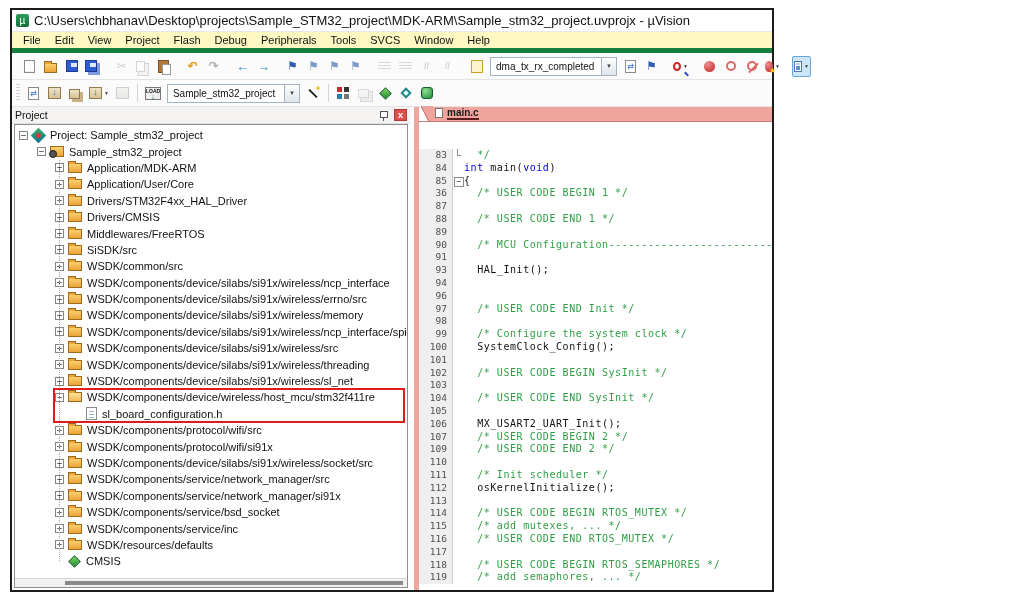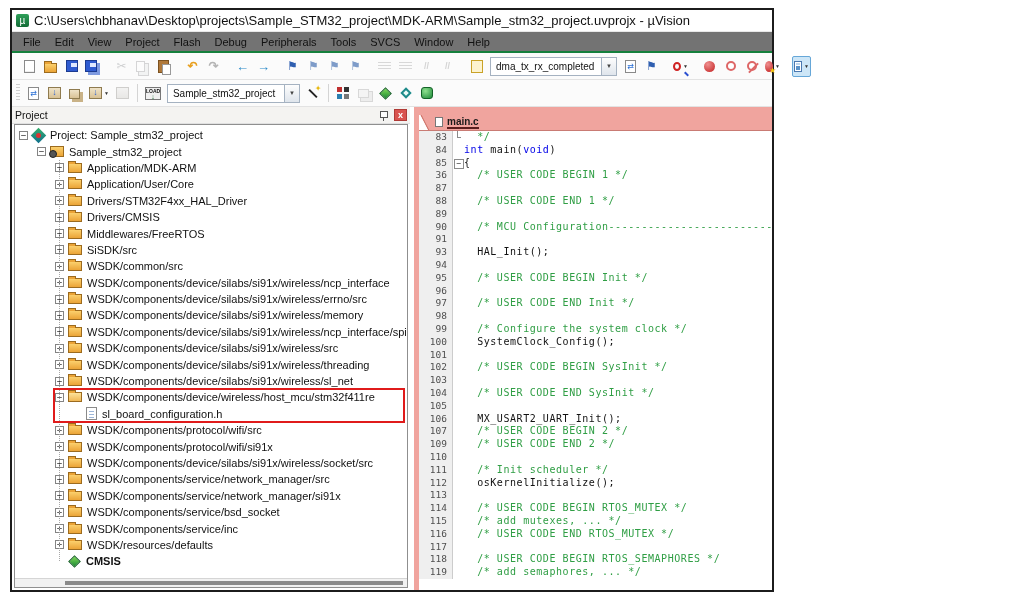--- a/index.html
+++ b/index.html
@@ -10,22 +10,22 @@
     border:2px solid #1c1c1c; background:#fff; display:flex; flex-direction:column; }
 
   
   .titlebar { height:22px; display:flex; align-items:center; padding:0 4px; background:#fff;
     border-bottom:1px solid #e8e8e8; flex:0 0 auto; }
   .appicon { width:13px; height:13px; background:linear-gradient(#2fa05a,#136b36); color:#fff;
     font-size:10px; line-height:13px; text-align:center; margin-right:5px; border-radius:2px; flex:0 0 auto;}
   .title { font-size:13px; color:#111; white-space:nowrap; overflow:hidden; }
 
   
-  .menubar { height:21px; display:flex; align-items:center; padding:0 4px; background:#737373;
-    border-bottom:2px solid #15803d; flex:0 0 auto; }
+  .menubar { height:21px; display:flex; align-items:center; padding:0 4px; background:#fef9c3;
+    border-bottom:5px solid #15803d; flex:0 0 auto; }
   .menu-item { font-size:11px; color:#111; padding:2px 7px; cursor:default; }
 
   
   .toolbar { height:27px; display:flex; align-items:center; padding:0 3px; background:#fbfbfb;
     border-bottom:1px solid #e3e3e3; flex:0 0 auto; }
   .hdl { width:4px; height:18px; margin:0 3px 0 1px;
     background:repeating-linear-gradient(#cfcfcf 0 1px, transparent 1px 3px); }
   .sep { width:1px; height:18px; background:#d4d4d4; margin:0 4px; }
   .tbtn { display:inline-flex; align-items:center; justify-content:center; height:21px;
     min-width:19px; padding:0 1px; margin:0 1px; border:1px solid transparent; border-radius:2px; }
@@ -144,28 +144,28 @@
   .t-cmsis { width:9px; height:9px; flex:0 0 auto; transform:rotate(45deg); margin:0 7px 0 2px;
     background:linear-gradient(135deg,#7ed957,#1d8a34); border:1px solid #0f5c20; }
   .vline { position:absolute; border-left:1px dotted #a8a8a8; width:0; }
   .redbox { position:absolute; border:2px solid #e01b1b; pointer-events:none; }
   .hscroll { flex:0 0 auto; height:9px; background:#f1f1f1; border-top:1px solid #d5d5d5; position:relative; }
   .hthumb { position:absolute; left:50px; right:4px; top:2px; height:4px; background:#8a8a8a; }
 
   
   .gap { width:4px; flex:0 0 auto; background:#fff; }
   .editor { flex:1 1 auto; display:flex; flex-direction:column; min-width:0; border-left:5px solid #f0a49e; }
-  .tabbar { height:24px; flex:0 0 auto; background:#f0a49e; border-bottom:1px solid #c97b74;
+  .tabbar { height:15px; flex:0 0 auto; background:#f0a49e; border-bottom:1px solid #c97b74;
     display:flex; align-items:flex-end; }
   .tab-diag { width:14px; height:15px; flex:0 0 auto;
     background:linear-gradient(63deg, #fff 40%, #c96b60 44%, #f0a49e 50%); }
   .tab { display:inline-flex; align-items:center; height:15px; padding:0 6px 1px 2px; }
   .doc-ic { width:8px; height:10px; background:#fff; border:1px solid #777; margin-right:4px; }
   .tab-label { font-size:10px; font-weight:bold; color:#1a1a1a; border-bottom:2px solid #5a1f1f; line-height:11px; }
-  .code { flex:1 1 auto; overflow:hidden; background:#fff; font-family:"DejaVu Sans Mono", monospace; }
+  .code { flex:1 1 auto; overflow:hidden; background:#fff; font-family:"DejaVu Sans Mono", monospace;margin-top:27px; }
   .cline { height:12.8px; display:flex; white-space:pre; }
   .lnum { width:34px; flex:0 0 auto; background:#efefef; border-right:1px solid #cccccc;
     color:#4f4f4f; font-size:9.5px; line-height:12.8px; text-align:right; padding-right:5px; }
   .fold { width:11px; flex:0 0 auto; position:relative; }
   .fold.end:before { content:""; position:absolute; left:4px; top:0; width:1px; height:7px; background:#8a8a8a; }
   .fold.end:after { content:""; position:absolute; left:4px; top:6px; width:4px; height:1px; background:#8a8a8a; }
   .fold.open:before { content:"−"; position:absolute; left:1px; top:2px; width:8px; height:8px;
     border:1px solid #8a8a8a; background:#fff; font-size:8px; line-height:7px; text-align:center; color:#333; }
   .ctext { font-size:10px; line-height:12.8px; letter-spacing:0.55px; color:#111; }
   .ctext .c { color:#2f9e44; } .ctext .k { color:#0000e8; } .ctext .p { color:#111; }
@@ -476,21 +476,21 @@
               <div class="trow" style="padding-left: 40px;">
                 <span class="exp">+</span>
                 <span class="t-folder"></span>
                 <span class="tlabel">WSDK/components/service/inc</span>
               </div>
               <div class="trow" style="padding-left: 40px;">
                 <span class="exp">+</span>
                 <span class="t-folder"></span>
                 <span class="tlabel">WSDK/resources/defaults</span>
               </div>
-              <div class="trow" style="padding-left: 40px; font-weight: bold;">
+              <div class="trow" style="padding-left: 40px;">
                 <span style="width: 13px; flex: 0 0 auto;"></span>
                 <span class="t-cmsis"></span>
                 <span class="tlabel">CMSIS</span>
               </div>
               <div class="vline" style="left: 44px; top: 35px; height: 401px;"></div>
               <div class="redbox" style="left: 38px; top: 263px; width: 352px; height: 35px;"></div>
             </div>
           <div class="hscroll">
             <div class="hthumb"></div>
           </div>
@@ -512,21 +512,20 @@
             <div class="cline"><span class="lnum">84</span><span class="fold"></span><span class="ctext"><span class="k">int</span><span class="p"> main(</span><span class="k">void</span><span class="p">)</span></span></div>
             <div class="cline"><span class="lnum">85</span><span class="fold open"></span><span class="ctext"><span class="p">{</span></span></div>
             <div class="cline"><span class="lnum">36</span><span class="fold"></span><span class="ctext"><span class="c">  /* USER CODE BEGIN 1 */</span></span></div>
             <div class="cline"><span class="lnum">87</span><span class="fold"></span><span class="ctext"></span></div>
             <div class="cline"><span class="lnum">88</span><span class="fold"></span><span class="ctext"><span class="c">  /* USER CODE END 1 */</span></span></div>
             <div class="cline"><span class="lnum">89</span><span class="fold"></span><span class="ctext"></span></div>
             <div class="cline"><span class="lnum">90</span><span class="fold"></span><span class="ctext"><span class="c">  /* MCU Configuration--------------------------------------------------------------</span></span></div>
             <div class="cline"><span class="lnum">91</span><span class="fold"></span><span class="ctext"></span></div>
             <div class="cline"><span class="lnum">93</span><span class="fold"></span><span class="ctext"><span class="p">  HAL_Init();</span></span></div>
             <div class="cline"><span class="lnum">94</span><span class="fold"></span><span class="ctext"></span></div>
-            <div class="cline"><span class="lnum">95</span><span class="fold"></span><span class="ctext"><span class="c">  /* USER CODE BEGIN Init */</span></span></div>
             <div class="cline"><span class="lnum">96</span><span class="fold"></span><span class="ctext"></span></div>
             <div class="cline"><span class="lnum">97</span><span class="fold"></span><span class="ctext"><span class="c">  /* USER CODE END Init */</span></span></div>
             <div class="cline"><span class="lnum">98</span><span class="fold"></span><span class="ctext"></span></div>
             <div class="cline"><span class="lnum">99</span><span class="fold"></span><span class="ctext"><span class="c">  /* Configure the system clock */</span></span></div>
             <div class="cline"><span class="lnum">100</span><span class="fold"></span><span class="ctext"><span class="p">  SystemClock_Config();</span></span></div>
             <div class="cline"><span class="lnum">101</span><span class="fold"></span><span class="ctext"></span></div>
             <div class="cline"><span class="lnum">102</span><span class="fold"></span><span class="ctext"><span class="c">  /* USER CODE BEGIN SysInit */</span></span></div>
             <div class="cline"><span class="lnum">103</span><span class="fold"></span><span class="ctext"></span></div>
             <div class="cline"><span class="lnum">104</span><span class="fold"></span><span class="ctext"><span class="c">  /* USER CODE END SysInit */</span></span></div>
             <div class="cline"><span class="lnum">105</span><span class="fold"></span><span class="ctext"></span></div>

